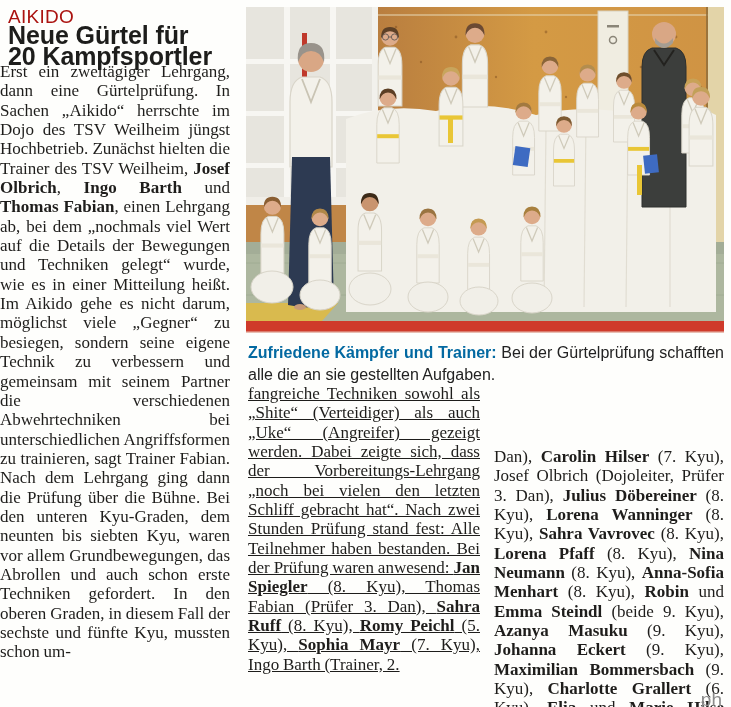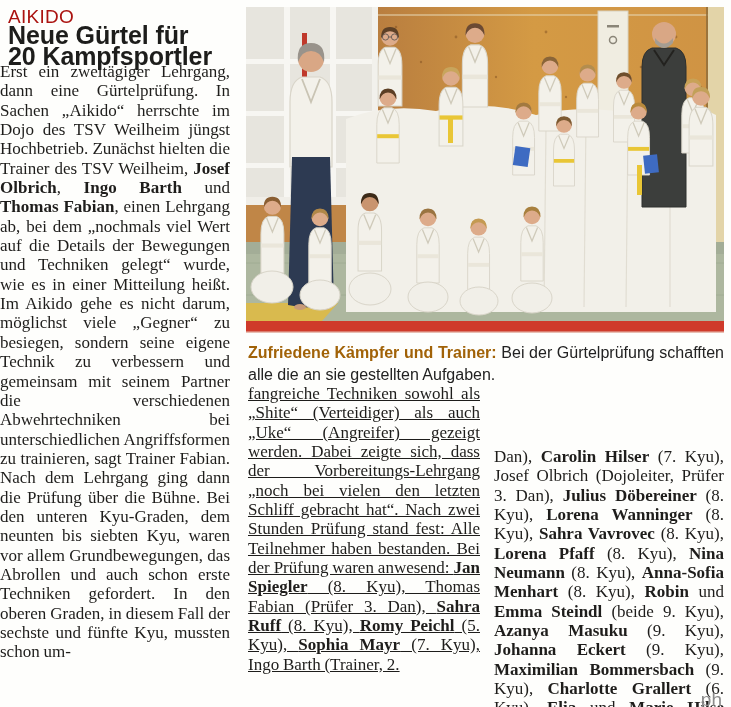--- a/index.html
+++ b/index.html
@@ -16,21 +16,21 @@
            overflow:hidden;margin:0;}
   .bodycol b{font-weight:700;}
   #col1{left:0;top:62px;width:230px;height:644px;}
   #col2{left:248px;top:384px;width:232px;height:313px;text-decoration:underline;}
   #col3{left:494px;top:399px;width:230px;height:313px;margin-top:48px;}
   .photo{position:absolute;left:246px;top:7px;width:478px;height:326px;overflow:hidden;}
   .photo svg{display:block;}
   .caption{position:absolute;left:248px;top:342px;width:476px;
            font-family:"Liberation Sans",sans-serif;font-size:16px;line-height:21.5px;
            color:#222;text-align:justify;margin:0;}
-  .caption .lead{font-weight:700;color:#a16207;}
+  .caption .lead{font-weight:700;color:#0369a1;}
   .credit{position:absolute;right:0;top:24.5px;
           font-family:"Liberation Sans",sans-serif;font-weight:700;font-size:10.5px;
           letter-spacing:.2px;color:var(--credit-ink,#474747);}
   .byline{position:absolute;right:2px;bottom:4px;
           font-family:"Liberation Sans",sans-serif;font-size:19px;color:var(--byline-gray,#8b8b8b);}
 </style>
 </head>
 <body style="--kicker-red: #ab1310; --headline-ink: #1d1d1b; --body-ink: #1e1d1b; --credit-ink: #474747; --byline-gray: #8b8b8b; --photo-wall-wood: #d49a44; --photo-mat-green: #adb79f; --photo-stripe-red: #cf3a2a; --photo-belt-yellow: #e9c636; --photo-hakama-navy: #2d3a52;">
 
 <div class="page">

